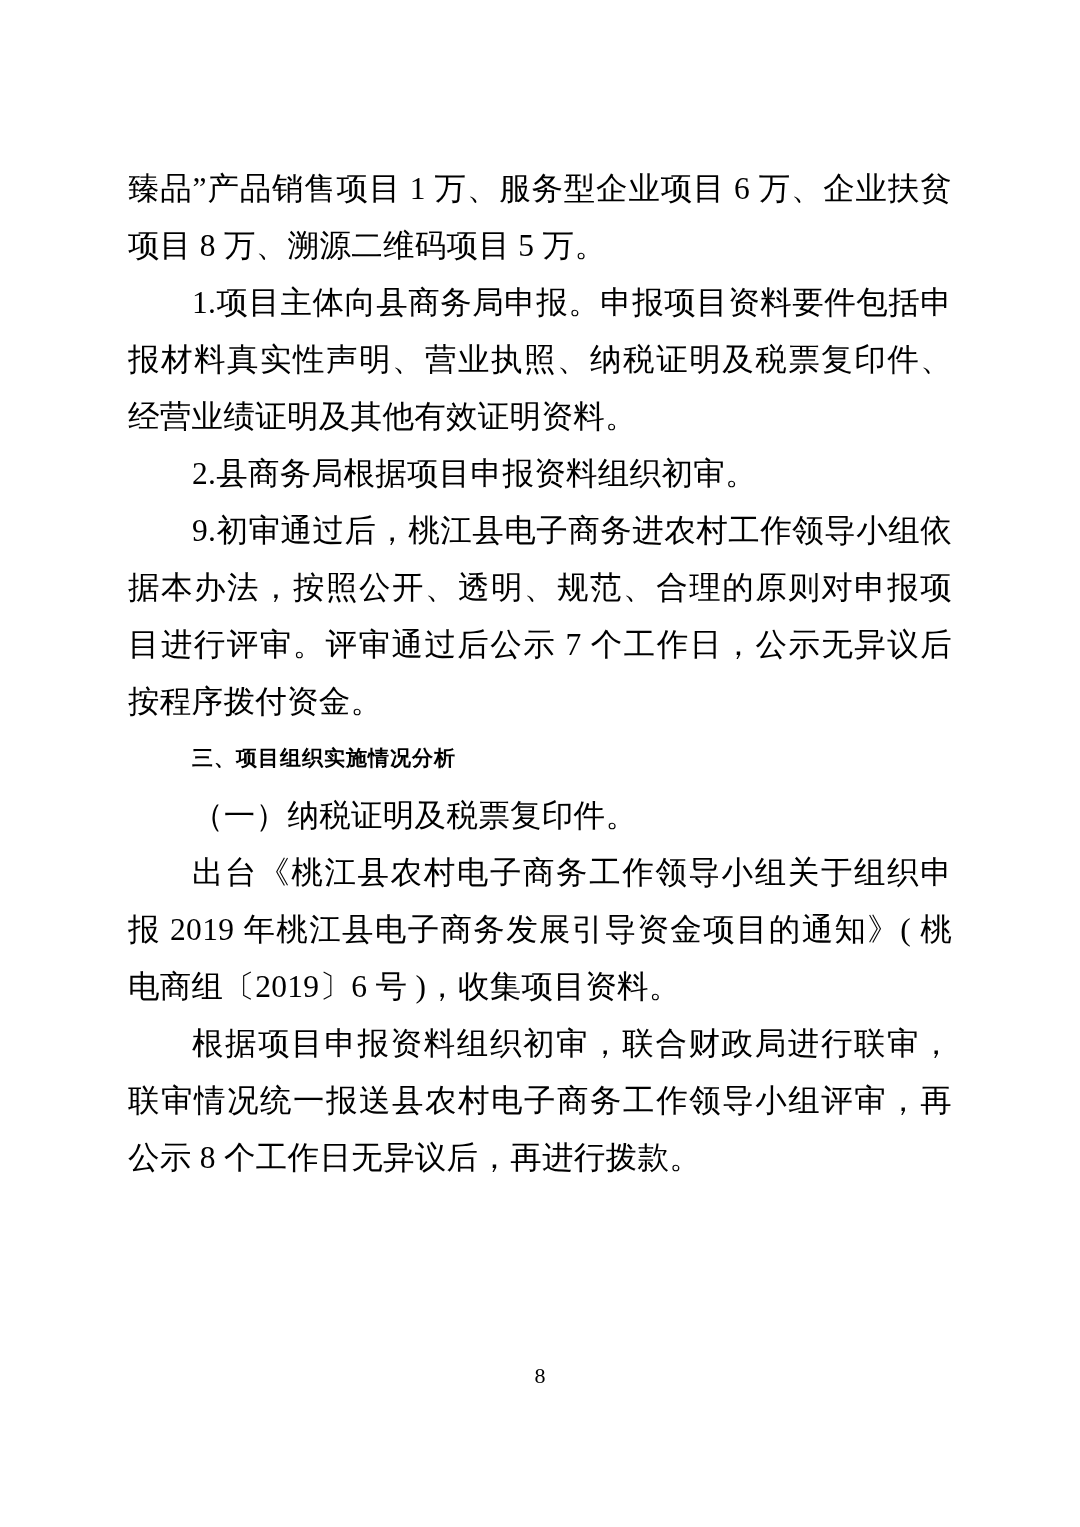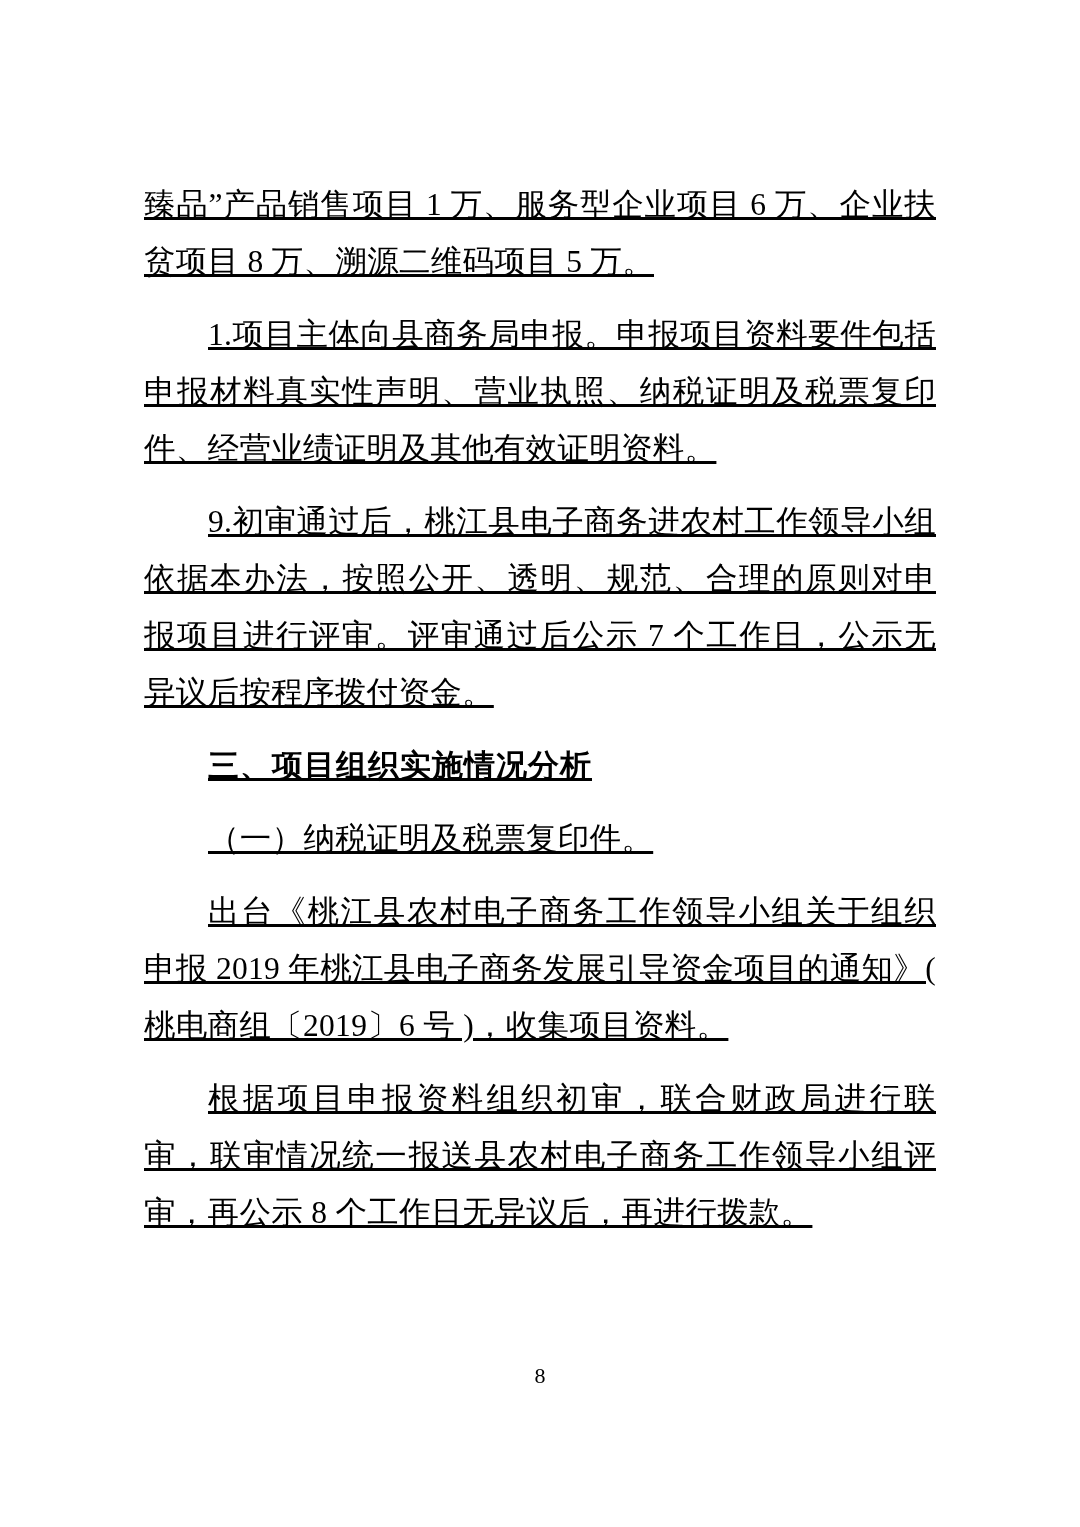--- a/index.html
+++ b/index.html
@@ -25,34 +25,33 @@
     padding: 160px 128px 60px 128px;
   }
   .body-text {
     font-size: 31.5px;
     line-height: 57px;
     text-align: justify;
     text-justify: inter-ideograph;
     letter-spacing: 0.3px;
   }
   p {
-    margin: 16px;
+    margin: 0;
     padding: 0;
-    text-decoration: underline;
   }
   .indent2 {
     text-indent: 64px;
   }
   .noindent {
     text-indent: 0;
   }
   .heading {
     font-family: "DejaVu Sans", "Liberation Sans", sans-serif;
     font-weight: bold;
-    font-size: 31px;
+    font-size: 21px;
     line-height: 57px;
     text-indent: 64px;
     letter-spacing: 1px;
   }
   .page-number {
     position: absolute;
     left: 0;
     right: 0;
     bottom: 138px;
     text-align: center;
@@ -60,20 +59,21 @@
     font-family: "Liberation Serif", serif;
   }
 </style>
 </head>
 <body>
 
 <div class="page">
   <div class="body-text">
     <p class="noindent">臻品”产品销售项目 1 万、服务型企业项目 6 万、企业扶贫项目 8 万、溯源二维码项目 5 万。</p>
     <p class="indent2">1.项目主体向县商务局申报。申报项目资料要件包括申报材料真实性声明、营业执照、纳税证明及税票复印件、经营业绩证明及其他有效证明资料。</p>
+    <p class="indent2">2.县商务局根据项目申报资料组织初审。</p>
     <p class="indent2">9.初审通过后，桃江县电子商务进农村工作领导小组依据本办法，按照公开、透明、规范、合理的原则对申报项目进行评审。评审通过后公示 7 个工作日，公示无异议后按程序拨付资金。</p>
     <p class="heading">三、项目组织实施情况分析</p>
     <p class="indent2">（一）纳税证明及税票复印件。</p>
     <p class="indent2">出台《桃江县农村电子商务工作领导小组关于组织申报 2019 年桃江县电子商务发展引导资金项目的通知》( 桃电商组〔2019〕6 号 )，收集项目资料。</p>
     <p class="indent2">根据项目申报资料组织初审，联合财政局进行联审，联审情况统一报送县农村电子商务工作领导小组评审，再公示 8 个工作日无异议后，再进行拨款。</p>
   </div>
   <div class="page-number">8</div>
 </div>
 
 </body></html>

